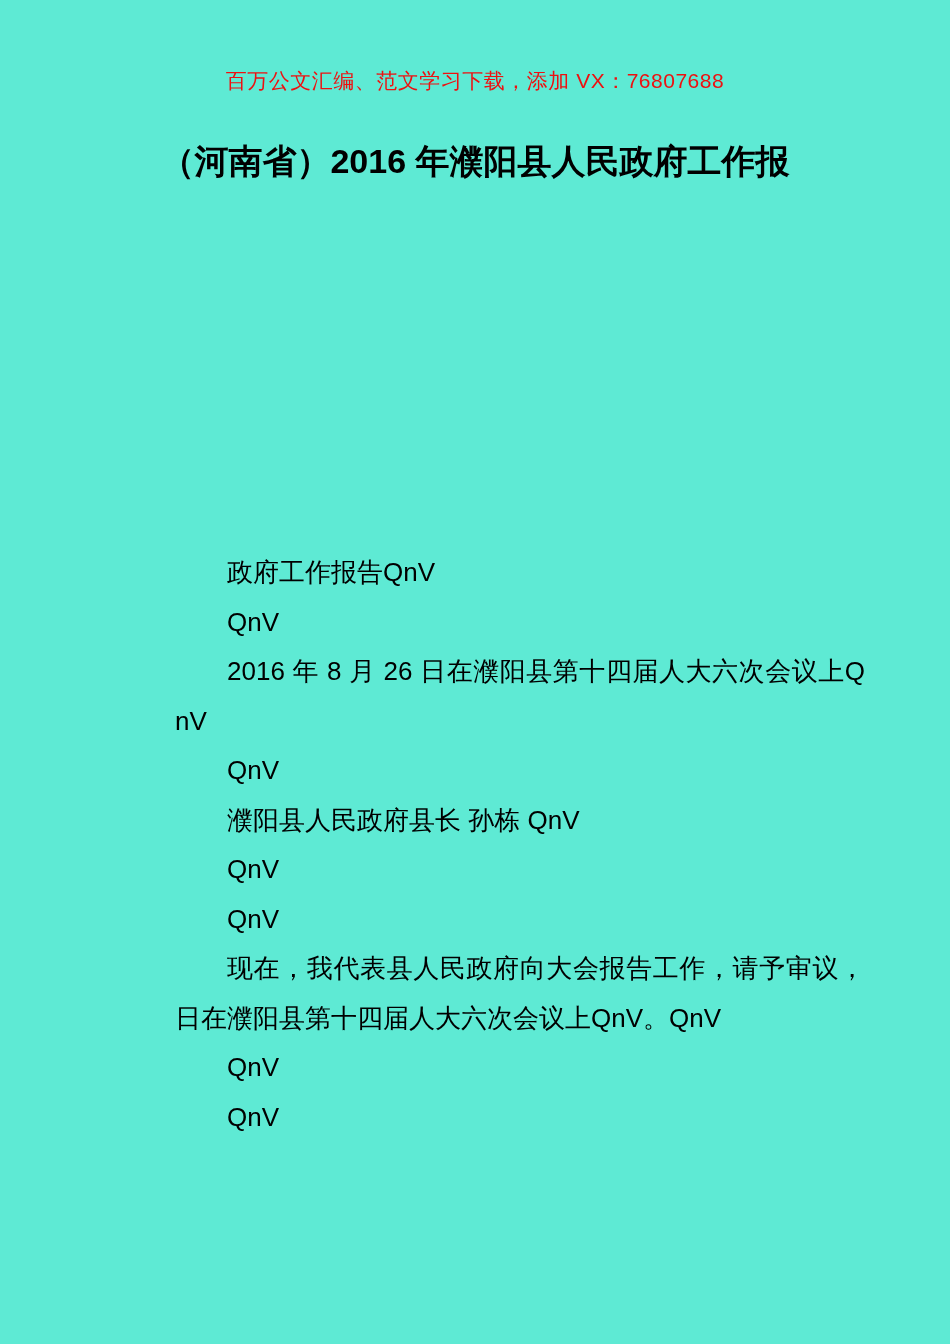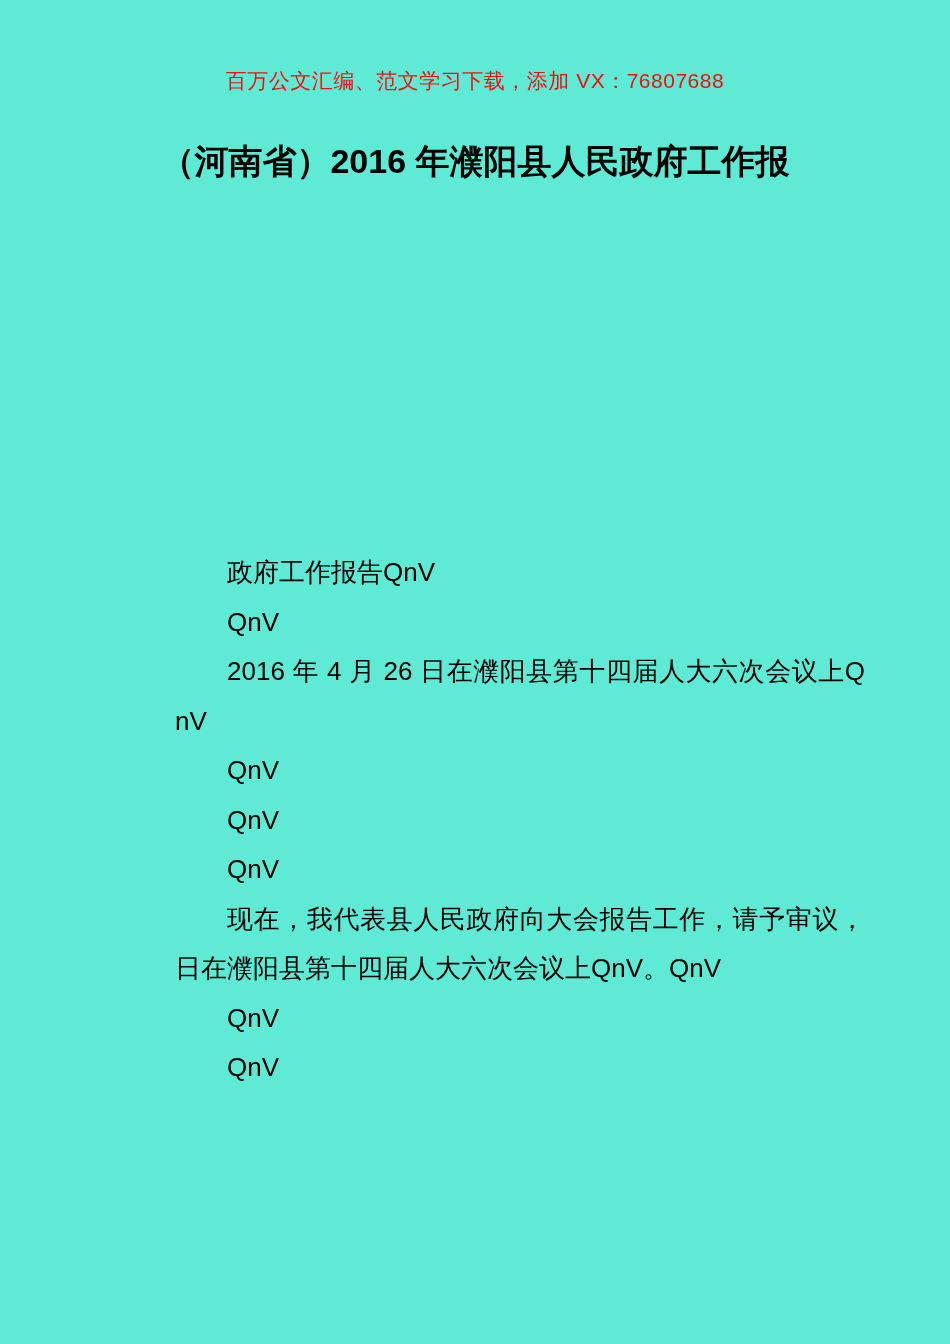--- a/index.html
+++ b/index.html
@@ -70,22 +70,23 @@
 
   <div class="promo">百万公文汇编、范文学习下载，添加 VX：76807688</div>
 
   <h1 class="title">
     <span class="title-line">（河南省）2016 年濮阳县人民政府工作报</span>
   </h1>
 
   <div class="body-text">
       <p class="indent">政府工作报告QnV</p>
       <p class="indent">QnV</p>
-      <p class="indent">2016 年 4 月 26 日在濮阳县第十四届人大六次会议上QnV</p>
+      <p class="indent">2016 年 8 月 26 日在濮阳县第十四届人大六次会议上QnV</p>
       <p class="indent">QnV</p>
+      <p class="indent">濮阳县人民政府县长 孙栋 QnV</p>
       <p class="indent">QnV</p>
       <p class="indent">QnV</p>
       <p class="indent"> 现在，我代表县人民政府向大会报告工作，请予审议，日在濮阳县第十四届人大六次会议上QnV。QnV</p>
       <p class="indent">QnV</p>
       <p class="indent">QnV</p>
     </div>
 
 </div>
 
 </body></html>

